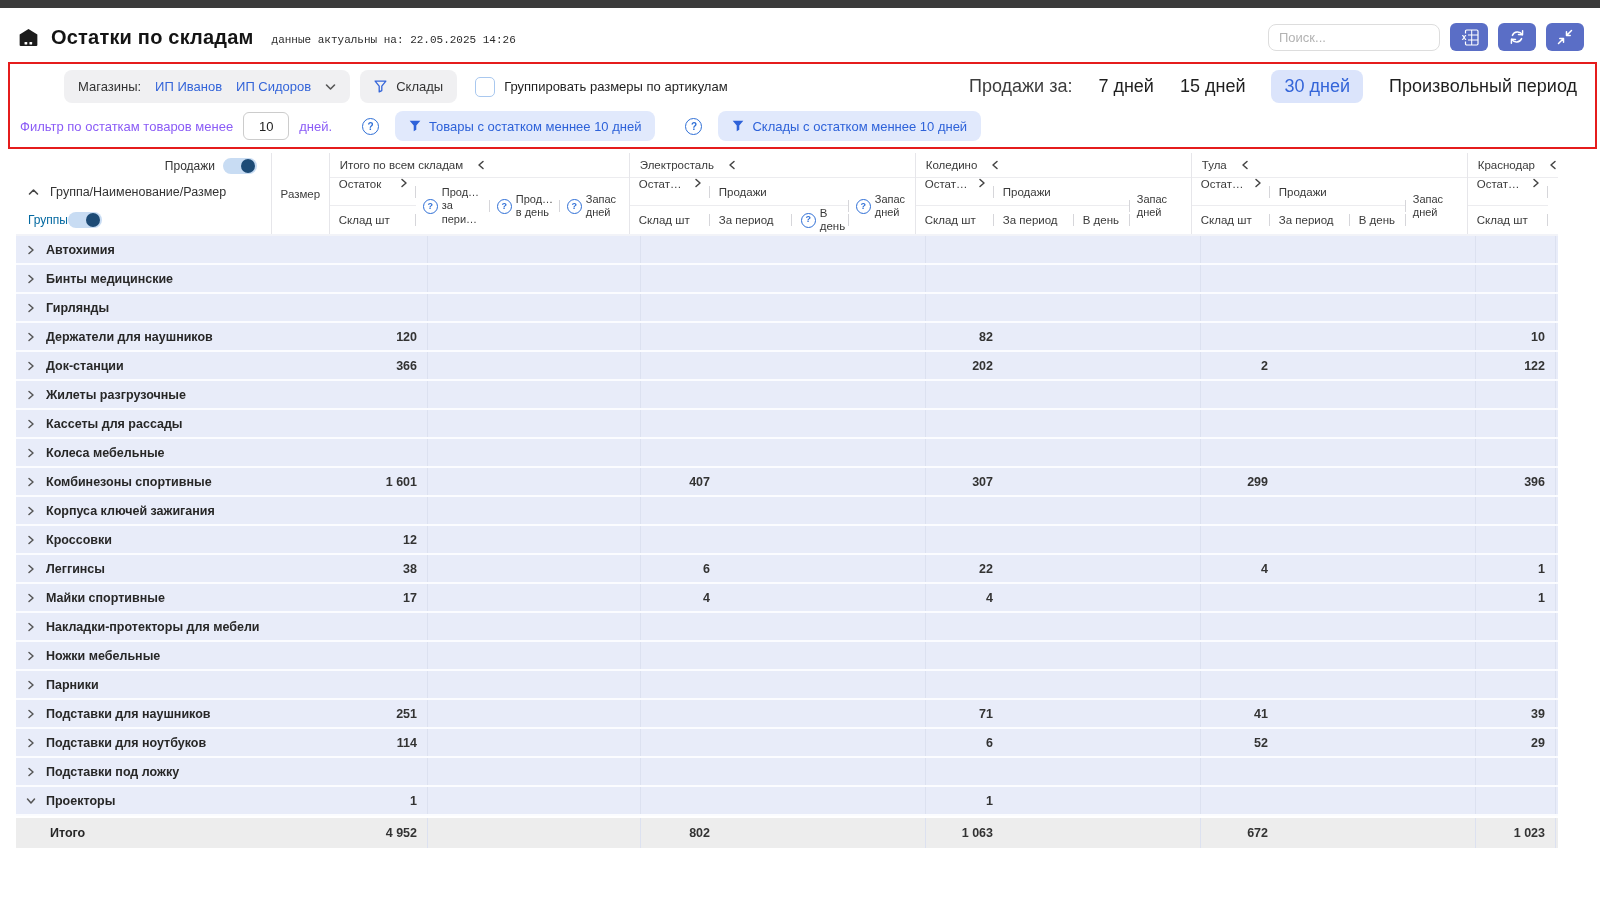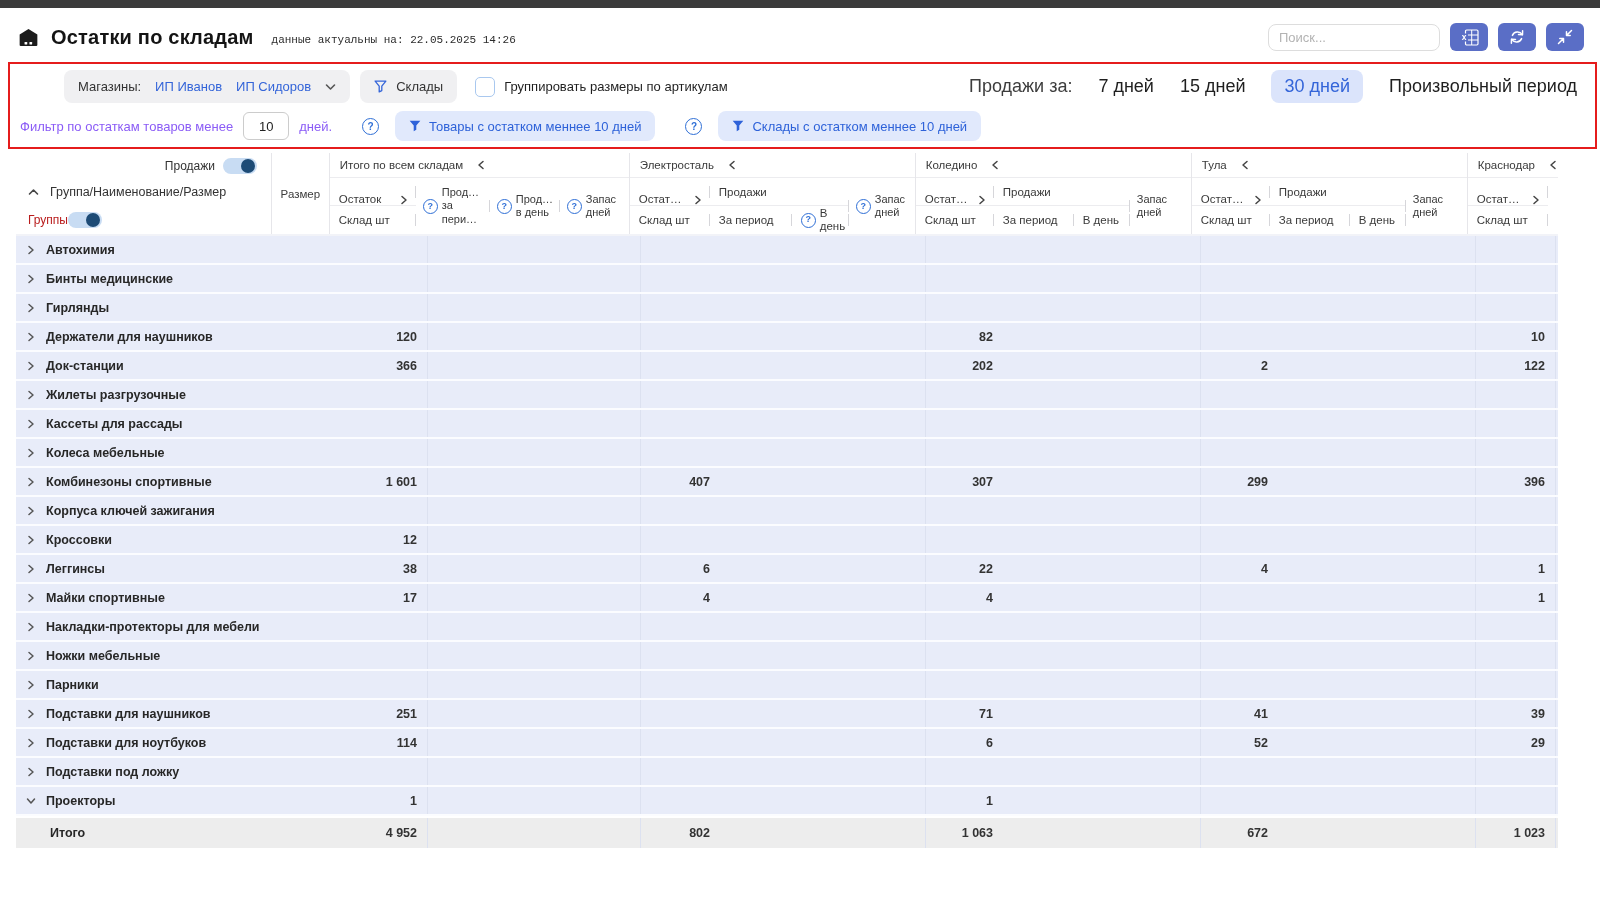--- a/index.html
+++ b/index.html
@@ -34,30 +34,30 @@
   .help::before{content:"?";}
   .fbtn{display:inline-flex;align-items:center;gap:8px;background:#e1e9fc;border:none;border-radius:8px;height:30px;padding:0 14px;font-size:13px;color:#2e62d9;cursor:pointer;font-family:inherit;}
   .ml16{margin-left:16px;}.ml30{margin-left:30px;}
 
   
   .table{margin-left:16px;width:1542px;}
   .thead{display:flex;height:81px;border-bottom:2px solid #f2f3f8;}
   .h-name{width:265px;box-sizing:border-box;display:flex;flex-direction:column;}
   .h-name .r1{height:25px;display:flex;align-items:center;justify-content:flex-end;padding-right:14px;gap:8px;font-size:12px;color:#333;}
   .h-name .r2{height:28px;display:flex;align-items:center;padding-left:12px;gap:11px;font-size:12.5px;color:#333;text-align:right;}
-  .h-name .r3{height:28px;display:flex;align-items:center;padding-left:12px;font-size:12px;color:#b91c1c;}
+  .h-name .r3{height:28px;display:flex;align-items:center;padding-left:12px;font-size:12px;color:#0369a1;}
   .h-size{width:60px;box-sizing:border-box;border-left:1px solid #e6e6ea;display:flex;align-items:center;justify-content:center;font-size:11.5px;color:#3c3c3c;}
   .toggle{position:relative;width:34px;height:16px;border-radius:9px;background:#c8dcf3;display:inline-block;cursor:pointer;flex:none;}
   .toggle::after{content:"";position:absolute;right:2px;top:1px;width:14px;height:14px;border-radius:50%;background:#1d4b76;}
   .sections{display:flex;}
   .sec{box-sizing:border-box;border-left:1px solid #e6e6ea;display:flex;flex-direction:column;}
   .sec-title{height:25px;display:flex;align-items:center;padding-left:10px;gap:13px;font-size:11.5px;color:#3a3a3a;border-bottom:1px solid #ececef;white-space:nowrap;}
   .sec-body{display:flex;height:56px;}
   .hcol{box-sizing:border-box;position:relative;}
-  .stock-top{height:28px;display:flex;align-items:flex-end;justify-content:space-between;padding:0 7px 0 9px;font-size:11.5px;color:#3a3a3a;border-bottom:1px solid #ececef;box-sizing:border-box;}
+  .stock-top{height:28px;display:flex;align-items:flex-start;justify-content:space-between;padding:0 7px 0 9px;font-size:11.5px;color:#3a3a3a;border-bottom:1px solid #ececef;box-sizing:border-box;}
   .stock-bot{height:28px;display:flex;align-items:center;padding-left:9px;font-size:11.5px;color:#3a3a3a;box-sizing:border-box;}
   .sales-top{height:28px;display:flex;align-items:center;padding-left:9px;font-size:11.5px;color:#3a3a3a;border-bottom:1px solid #ececef;box-sizing:border-box;}
   .sales-bot{height:28px;display:flex;}
   .sub{box-sizing:border-box;display:flex;align-items:center;gap:4px;padding-left:9px;font-size:11.5px;color:#3a3a3a;position:relative;line-height:1.1;}
   .tall{height:56px;display:flex;align-items:center;gap:4px;padding:0 4px 0 7px;font-size:11px;color:#3a3a3a;line-height:1.2;}
   .hlabel{display:block;}
   .sep::after{content:"";position:absolute;right:0;top:50%;transform:translateY(-50%);width:1px;height:12px;background:#d6d6da;}
   .stock-top.sep,.stock-bot.sep,.sub.sep{position:relative;}
   .icon{display:inline-flex;align-items:center;flex:none;cursor:pointer;}
 

